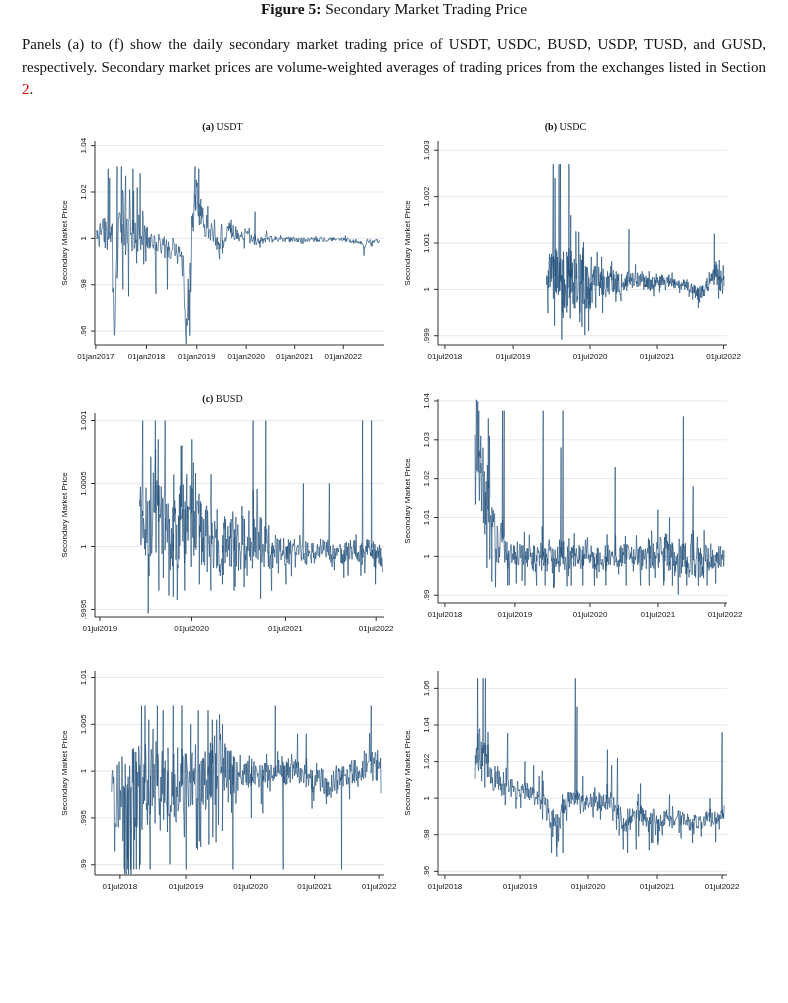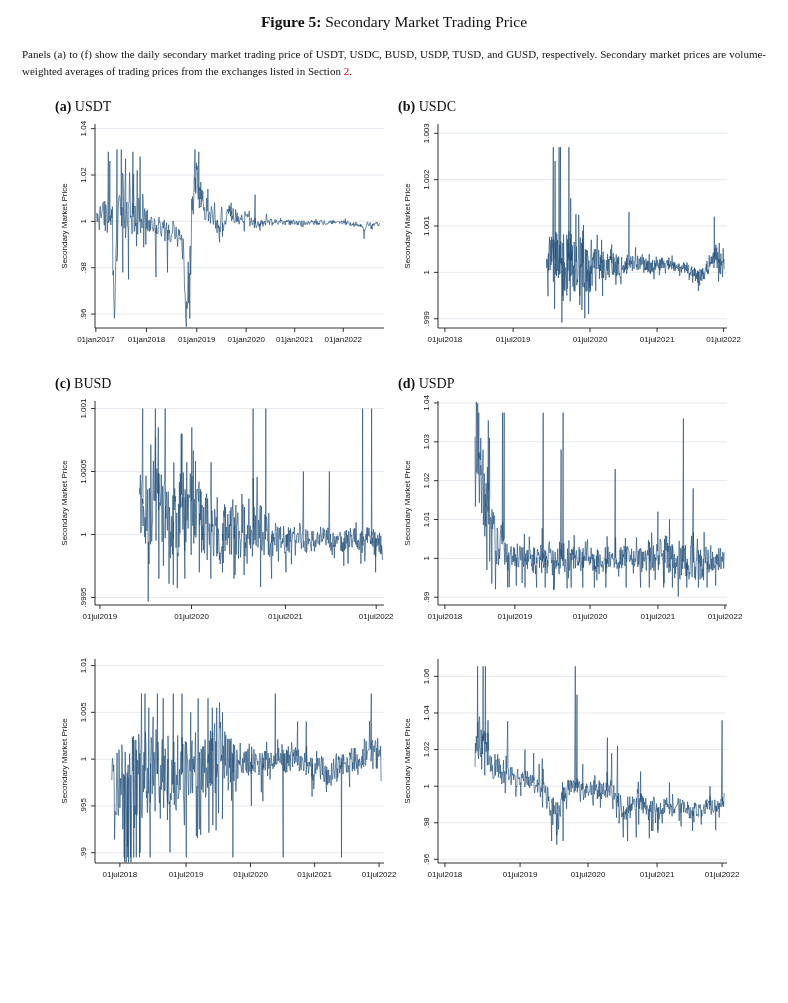--- a/index.html
+++ b/index.html
@@ -1,25 +1,25 @@
 <!DOCTYPE html>
 <html><head>
 <meta charset="utf-8">
 <style>
   html,body{margin:0;padding:0;background:#fff;}
   .page{position:relative;width:788px;height:1003px;background:#ffffff;overflow:hidden;
         font-family:"Liberation Serif",serif;color:#111;}
-  .fig-title{text-align:center;font-size:15.5px;padding-top:13px;}
+  .fig-title{text-align:center;font-size:15.5px;}
   .fig-title .bold{font-weight:bold;}
-  .caption{margin:15px 22px 0 22px;font-size:11px;line-height:1.5;text-align:justify;}
+  .caption{margin:15px 22px 0 22px;font-size:15px;line-height:1.5;text-align:justify;}
   .seclink{color:#e00000;text-decoration:none;cursor:pointer;}
   .grid{width:678px;margin:20px auto 0 auto;display:grid;grid-template-columns:1fr 1fr;
         column-gap:8px;row-gap:22px;}
   .panel{width:335px;}
-  .ptitle{font-size:14px;margin:0 0 3px 0;}
+  .ptitle{text-align:center;font-size:10px;margin:0 0 3px 0;}
   .ptitle .plabel{font-weight:bold;}
   svg{display:block;overflow:visible;}
   .ticktext{font-family:"Liberation Sans",sans-serif;font-size:8px;fill:#111;}
   .ytitle{font-family:"Liberation Sans",sans-serif;font-size:8px;fill:#111;}
 </style>
 </head>
 <body>
 
 <div class="page">
   <div class="fig-title">
@@ -122,21 +122,20 @@
           <line x1="136.526" x2="136.526" y1="210" y2="214" stroke="#1a1a1a" stroke-width="0.9"></line>
           <text x="136.526" y="224" class="ticktext" text-anchor="middle">01jul2020</text>
           <line x1="230.45100000000002" x2="230.45100000000002" y1="210" y2="214" stroke="#1a1a1a" stroke-width="0.9"></line>
           <text x="230.45100000000002" y="224" class="ticktext" text-anchor="middle">01jul2021</text>
           <line x1="321.197" x2="321.197" y1="210" y2="214" stroke="#1a1a1a" stroke-width="0.9"></line>
           <text x="321.197" y="224" class="ticktext" text-anchor="middle">01jul2022</text>
           <text x="12" y="108" class="ytitle" text-anchor="middle" transform="rotate(-90 12 108)">Secondary Market Price</text>
         </svg>
       </div>
       <div class="panel">
-        <div class="ptitle"><span class="plabel">(d)</span><span>&nbsp;USDP</span></div>
         <svg width="335" height="236" viewBox="0 0 335 236">
           <line x1="40" x2="329" y1="202.2285714285714" y2="202.2285714285714" stroke="#e6e9ef" stroke-width="1"></line>
           <line x1="40" x2="329" y1="163.37142857142854" y2="163.37142857142854" stroke="#e6e9ef" stroke-width="1"></line>
           <line x1="40" x2="329" y1="124.51428571428563" y2="124.51428571428563" stroke="#e6e9ef" stroke-width="1"></line>
           <line x1="40" x2="329" y1="85.65714285714272" y2="85.65714285714272" stroke="#e6e9ef" stroke-width="1"></line>
           <line x1="40" x2="329" y1="46.79999999999983" y2="46.79999999999983" stroke="#e6e9ef" stroke-width="1"></line>
           <line x1="40" x2="329" y1="7.942857142856929" y2="7.942857142856929" stroke="#e6e9ef" stroke-width="1"></line>
           <path d="M77.0 41.8L77.4 111.5L77.9 73.8L78.3 6.8L78.7 17.7L79.0 59.9L78.8 77.6L79.2 51.9L79.7 8.4L80.1 79.3L80.8 17.7L81.1 63.4L80.6 58.8L81.0 83.3L81.4 107.7L81.9 57.5L82.3 65.0L82.8 42.9L83.1 80.2L82.8 70.2L83.2 90.6L83.7 118.0L84.1 82.4L84.6 82.6L85.0 54.7L85.4 130.0L85.9 89.3L86.3 78.5L86.8 141.3L87.2 99.2L87.7 131.4L88.1 88.3L88.9 175.0L89.2 111.8L88.6 111.8L89.0 104.0L89.4 72.1L89.9 116.4L90.3 25.4L90.6 95.3L90.3 87.9L90.8 129.3L91.5 42.9L91.8 104.3L91.2 105.6L91.7 166.3L92.1 141.1L92.6 122.2L93.0 123.9L93.5 129.6L93.8 188.6L94.1 124.4L93.9 114.3L94.3 133.4L94.8 134.1L95.2 117.2L95.7 129.0L96.1 120.7L96.6 120.7L97.0 145.3L97.5 194.2L97.9 155.9L98.3 160.8L98.8 169.1L99.2 133.0L99.7 137.4L100.1 158.2L100.6 170.0L101.0 153.8L101.5 164.0L101.9 157.0L102.3 139.4L102.8 133.5L103.2 130.0L103.7 143.6L104.1 149.1L104.5 17.7L104.8 144.9L104.6 126.9L105.0 146.5L105.5 144.3L106.2 17.7L106.5 143.0L105.9 145.4L106.4 158.1L106.8 169.5L107.2 147.9L107.7 159.2L108.1 167.0L108.6 161.3L109.0 149.0L109.7 192.5L110.0 160.5L109.5 168.6L109.9 175.5L110.4 167.1L110.8 157.5L111.2 192.1L111.7 172.2L112.1 161.9L112.6 154.0L113.0 151.4L113.5 155.0L113.9 169.8L114.4 160.8L114.8 162.6L115.2 167.0L115.7 152.1L116.1 166.2L116.6 153.4L117.0 170.9L117.5 159.2L117.9 165.7L118.3 190.6L118.6 163.4L118.4 169.0L118.8 172.2L119.3 148.7L119.7 160.6L120.1 169.9L120.6 172.0L121.0 166.4L121.5 155.1L121.9 150.9L122.4 155.6L122.8 165.3L123.3 152.5L123.7 154.6L124.1 188.0L124.6 156.5L125.0 152.3L125.5 171.6L125.9 165.3L126.4 138.9L127.0 192.5L127.3 163.4L126.8 163.3L127.3 166.4L127.7 158.4L128.2 162.8L128.6 169.9L129.0 155.5L129.5 173.8L129.9 155.1L130.4 166.6L130.8 164.7L131.3 141.8L131.7 154.8L132.2 155.1L132.6 163.9L133.0 159.8L133.5 170.7L133.9 169.3L134.4 175.7L134.8 159.6L135.3 177.9L135.7 152.4L136.2 169.4L136.6 153.3L137.0 169.3L137.5 179.0L137.9 170.5L138.6 192.5L138.9 164.7L138.4 162.5L138.8 168.4L139.3 154.9L139.7 154.1L140.2 160.2L140.6 157.3L141.1 159.6L141.5 172.8L141.9 161.7L142.4 164.9L142.8 149.9L143.3 155.9L143.7 177.7L144.2 133.3L144.6 166.5L145.2 17.7L145.5 163.5L145.1 158.3L145.5 172.5L145.9 169.8L146.4 169.7L146.8 154.9L147.2 192.5L147.5 163.8L147.3 173.0L147.7 156.2L148.2 164.3L148.6 161.0L149.1 178.4L149.5 165.0L149.9 171.4L150.4 153.3L150.8 150.2L151.3 146.6L151.7 157.5L152.2 158.2L152.6 153.8L153.1 156.8L153.5 168.0L154.0 164.8L154.4 180.2L154.8 155.6L155.3 160.0L155.9 194.5L156.2 165.3L155.7 195.0L156.2 192.3L156.6 175.4L157.1 156.9L157.5 164.3L158.0 173.7L158.4 165.5L158.8 171.2L159.3 167.0L159.7 153.8L160.2 170.5L160.6 168.0L161.1 179.2L161.5 146.7L162.0 173.4L162.4 171.5L163.1 54.6L163.4 164.2L162.8 154.4L163.3 161.5L163.7 148.3L164.2 158.6L164.6 165.9L165.1 17.7L165.4 163.8L165.1 171.1L165.5 149.9L166.0 148.5L166.4 174.2L166.9 176.9L167.3 167.7L167.7 164.2L168.2 171.3L168.6 175.6L169.1 193.3L169.5 153.6L170.0 166.5L170.4 183.2L170.9 145.4L171.3 175.5L171.7 173.6L172.2 158.0L172.6 161.5L173.2 192.5L173.5 162.5L173.1 162.6L173.5 154.1L174.0 165.1L174.4 155.2L174.9 159.9L175.3 152.3L175.7 173.6L176.2 140.2L176.6 163.1L177.1 159.9L177.5 173.2L178.0 157.1L178.4 155.4L178.9 163.4L179.3 165.3L179.8 170.6L180.2 166.9L180.6 170.4L181.1 152.1L181.5 167.4L182.0 154.5L182.4 173.6L182.9 175.9L183.3 171.1L183.8 165.1L184.2 156.9L184.8 192.5L185.1 162.3L184.6 173.1L185.1 153.2L185.5 172.4L186.0 160.8L186.4 161.7L186.9 165.8L187.3 147.2L187.8 146.6L188.2 165.8L188.7 153.8L189.1 151.1L189.5 144.5L190.0 161.2L190.4 166.1L190.9 161.5L191.3 169.2L191.8 170.0L192.2 161.8L192.7 168.1L193.1 152.7L193.5 159.8L194.0 164.4L194.4 158.9L194.9 175.5L195.3 169.8L195.8 159.6L196.4 192.5L196.7 164.3L196.2 174.3L196.7 171.1L197.1 173.7L197.5 171.4L198.0 177.0L198.4 160.6L198.9 185.3L199.3 154.6L199.8 171.9L200.2 155.6L200.7 172.9L201.1 179.1L201.6 163.7L202.0 159.5L202.4 165.1L202.9 171.1L203.3 169.9L203.8 172.4L204.2 166.0L204.7 169.6L205.1 176.7L205.6 170.7L206.0 169.5L206.4 163.8L206.9 164.4L207.3 152.4L207.9 192.5L208.2 164.4L207.8 178.2L208.2 163.9L208.7 173.2L209.1 141.3L209.6 168.7L210.0 151.9L210.4 171.7L210.9 171.2L211.3 158.2L211.8 156.9L212.2 171.9L212.7 163.9L213.1 162.8L213.6 159.1L214.0 162.6L214.5 158.4L214.9 164.3L215.3 164.3L215.8 163.6L216.2 172.5L216.7 166.5L217.2 74.0L217.5 162.8L217.1 161.4L217.6 142.4L218.0 169.2L218.5 164.6L218.9 173.5L219.3 173.9L219.8 168.2L220.2 167.6L220.7 181.4L221.1 166.7L221.6 173.1L222.0 154.6L222.5 169.3L222.9 152.3L223.3 162.9L223.8 173.2L224.2 155.0L224.7 170.1L225.1 159.1L225.6 162.1L226.0 150.9L226.5 153.1L226.9 170.9L227.4 143.0L227.8 158.2L228.2 192.5L228.4 161.9L228.2 151.5L228.7 166.5L229.1 156.6L229.6 151.6L230.0 152.5L230.5 154.2L230.9 156.3L231.4 166.3L231.8 166.6L232.2 165.3L232.7 159.8L233.1 165.3L233.6 153.9L234.0 170.0L234.5 169.6L234.9 163.9L235.4 178.4L235.8 156.2L236.2 171.2L236.7 170.3L237.1 163.8L237.6 166.5L238.0 158.7L238.5 142.3L238.9 156.0L239.4 166.8L239.8 172.0L240.3 155.6L240.7 169.6L241.1 162.1L241.6 153.9L242.0 172.6L242.6 192.5L242.9 163.4L242.5 153.2L242.9 153.6L243.4 156.6L243.8 177.0L244.3 157.0L244.7 173.1L245.1 169.1L245.6 156.7L246.0 166.0L246.5 166.3L246.9 161.9L247.4 155.7L247.8 165.3L248.3 175.7L248.7 163.0L249.2 157.6L249.6 155.3L250.0 160.4L250.5 145.2L250.9 160.4L251.3 192.5L251.6 162.9L251.4 147.1L251.8 166.0L252.3 152.7L252.7 175.1L253.2 173.0L253.6 137.6L254.0 149.4L254.5 172.6L254.9 168.8L255.4 150.6L255.8 175.5L256.3 163.2L256.7 159.1L257.2 184.9L257.6 162.7L258.0 165.4L258.5 155.9L258.9 149.1L259.4 156.1L259.9 116.7L260.2 161.5L259.8 160.6L260.3 174.8L260.7 160.8L261.2 169.6L261.6 161.0L262.1 144.0L262.5 146.5L262.9 146.0L263.4 161.6L263.8 160.5L264.3 158.4L264.7 161.6L265.2 170.7L265.7 192.5L266.0 157.7L265.6 155.4L266.1 188.2L266.5 144.1L266.9 167.8L267.4 140.6L267.8 155.1L268.3 155.4L268.7 141.1L269.2 172.8L269.6 148.0L270.1 156.8L270.5 151.0L270.9 177.8L271.5 124.5L271.8 158.0L271.4 172.0L271.8 169.0L272.3 176.6L272.7 151.3L273.2 164.5L273.6 160.5L274.1 149.4L274.4 192.5L274.7 160.8L274.5 150.8L275.0 154.0L275.4 172.8L275.8 171.9L276.3 159.0L276.7 183.1L277.2 168.1L277.6 178.6L278.1 163.3L278.5 171.6L279.0 170.7L279.4 160.8L279.8 179.1L280.3 201.5L280.7 172.3L281.2 145.9L281.6 182.7L282.1 184.3L282.5 153.3L283.0 155.8L283.4 180.3L283.8 153.9L284.3 150.8L284.7 174.0L285.4 23.5L285.7 166.8L285.2 164.1L285.6 150.9L286.1 154.3L286.5 153.7L287.0 173.6L287.4 150.2L287.9 181.0L288.3 168.2L288.8 192.5L289.1 167.3L288.7 180.9L289.2 164.0L289.6 174.7L290.1 170.2L290.5 172.8L291.0 184.3L291.4 177.2L291.9 179.3L292.3 169.8L292.7 150.5L293.2 149.7L293.6 140.9L294.1 182.1L294.5 151.3L295.2 93.4L295.5 167.3L295.0 154.3L295.4 137.6L295.9 159.7L296.3 170.3L296.7 182.9L297.2 171.6L297.6 184.6L298.1 166.3L298.5 165.9L299.0 153.3L299.4 143.9L299.9 162.4L300.4 192.5L300.7 168.5L300.3 155.3L300.8 168.5L301.2 165.2L301.6 159.5L302.1 184.5L302.5 154.8L303.0 171.3L303.4 160.9L303.9 183.1L304.3 173.7L304.8 181.3L305.2 163.9L305.6 185.2L306.1 137.2L306.5 158.4L307.0 163.3L307.4 168.3L307.9 151.9L308.3 156.2L308.8 159.1L309.1 192.5L309.4 166.6L309.2 167.6L309.7 174.3L310.1 154.8L310.5 171.4L311.0 177.4L311.4 169.3L311.9 174.5L312.3 159.8L312.8 150.5L313.2 173.8L313.7 164.0L314.1 175.6L314.5 156.9L315.0 175.1L315.4 172.6L315.9 162.0L316.3 173.2L316.8 170.9L317.2 170.0L317.7 190.6L318.0 164.1L317.7 161.4L318.1 168.2L318.5 159.5L319.0 169.7L319.4 159.4L319.9 166.2L320.3 174.9L320.8 153.2L321.2 169.0L321.7 172.3L322.1 157.6L322.6 153.4L323.0 174.0L323.4 163.0L323.9 161.6L324.3 166.5L324.8 157.2L325.2 158.5L325.7 173.4L326.1 157.2" fill="none" stroke="#1f4e79" stroke-width="0.65" stroke-linejoin="round"></path>
           <line x1="40" x2="40" y1="6" y2="210" stroke="#1a1a1a" stroke-width="0.9"></line>
           <line x1="40" x2="329" y1="210" y2="210" stroke="#1a1a1a" stroke-width="0.9"></line>

